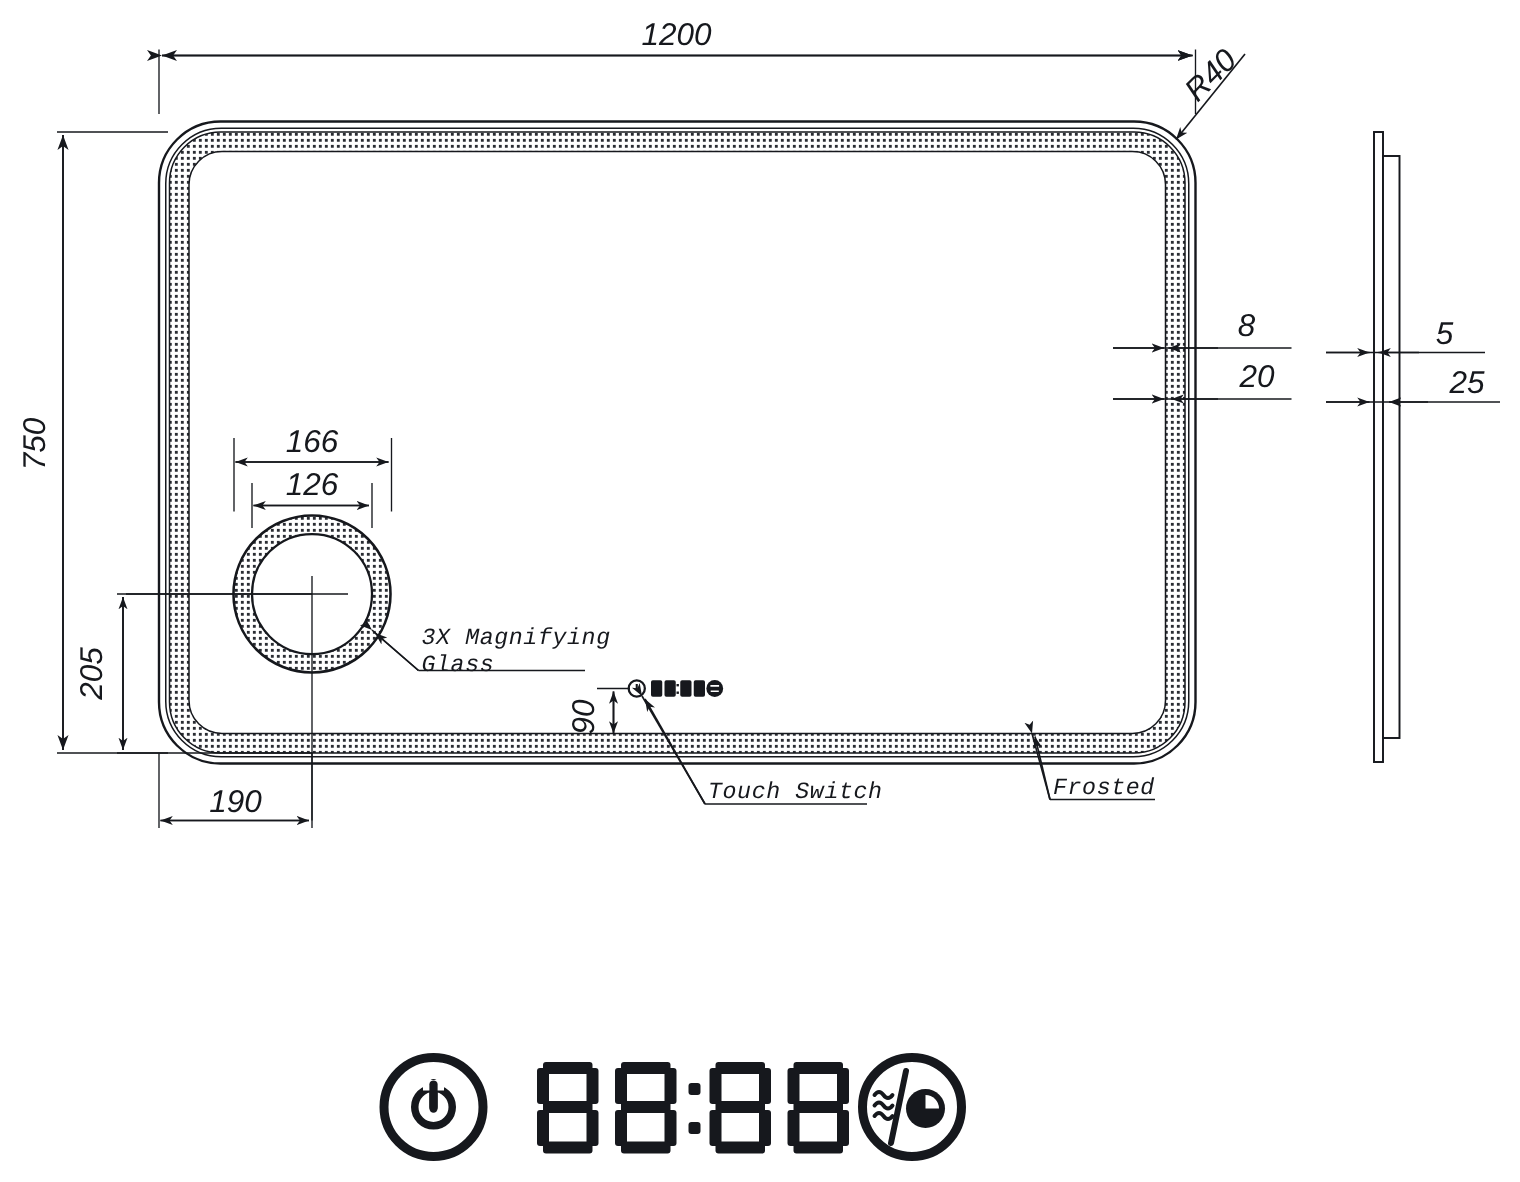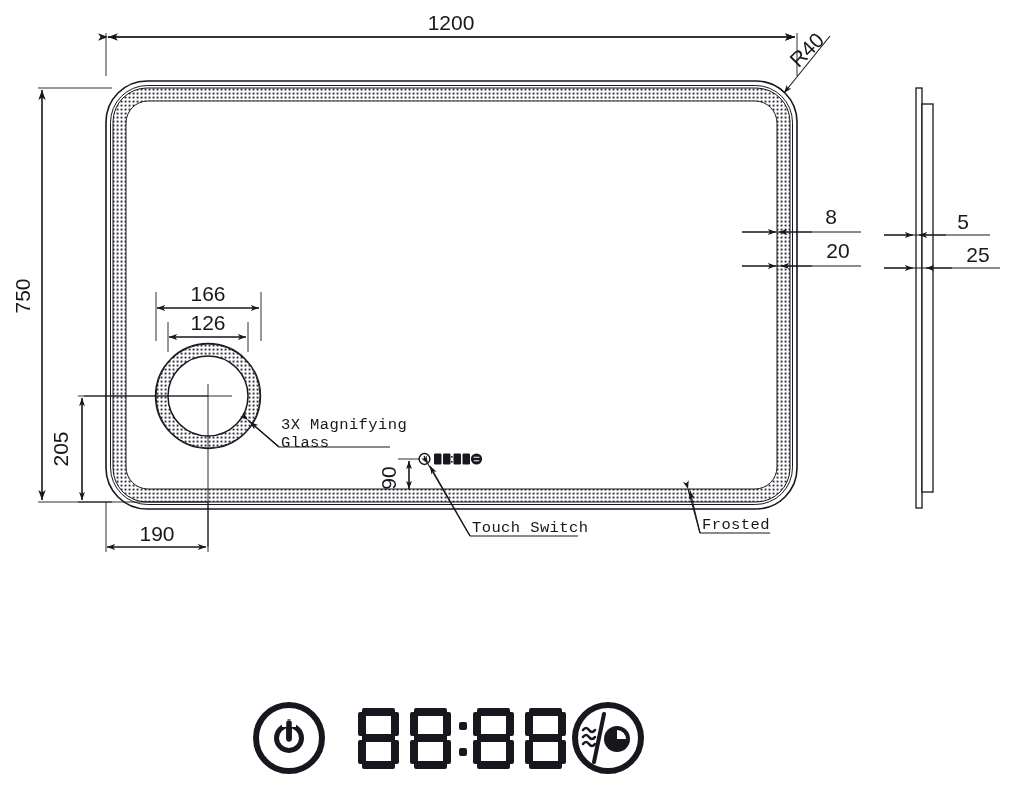--- a/index.html
+++ b/index.html
@@ -1,18 +1,18 @@
 <!DOCTYPE html>
 <html><head>
 <meta charset="utf-8">
 <style>
   html,body{margin:0;padding:0;background:#ffffff;}
   body{width:1013px;height:788px;overflow:hidden;
        font-family:"Liberation Sans",sans-serif;color:#111;}
-  #stage{position:relative;width:910px;height:788px;}
+  #stage{position:relative;width:910px;height:788px;font-style:italic;}
   svg{display:block;}
   .dimtxt{font-family:"Liberation Sans",sans-serif;font-size:21px;fill:#16181d;}
   .notetxt{font-family:"Liberation Mono",monospace;font-size:15.5px;fill:#16181d;letter-spacing:.4px;}
 </style>
 </head>
 <body>
 
 <div id="stage">
 <svg width="1013" height="788" viewBox="0 0 1013 788">
 

